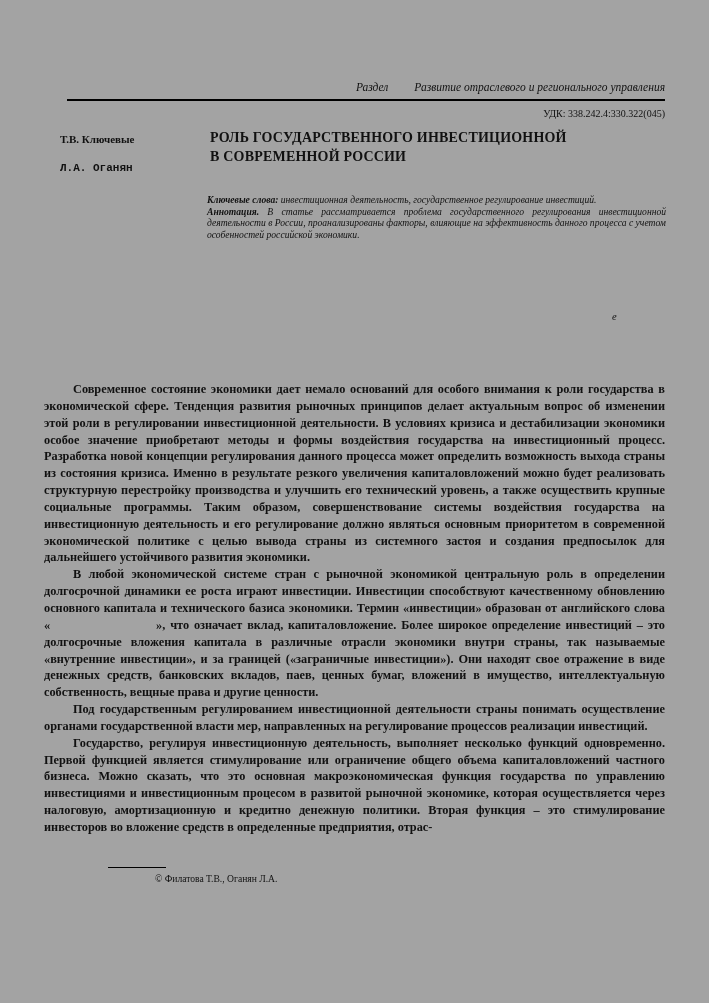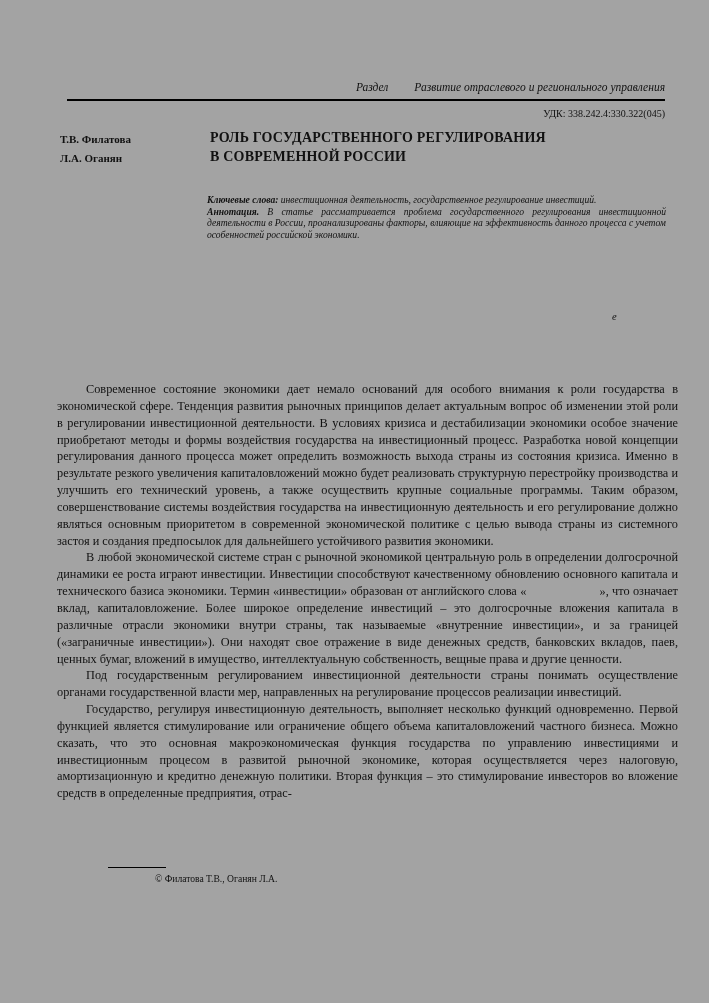--- a/index.html
+++ b/index.html
@@ -44,21 +44,21 @@
   }
   
   .author {
     position: absolute;
     left: 60px;
     font-size: 11px;
     font-weight: bold;
     white-space: nowrap;
   }
   .author-1 { top: 133px; }
-  .author-2 { top: 152px; }
+  .author-2 { top: 162px; font-family: Liberation Mono, monospace; }
   
   .article-title {
     position: absolute;
     left: 210px;
     top: 129px;
     width: 465px;
     font-size: 14px;
     font-weight: bold;
     line-height: 18.6px;
     letter-spacing: 0.2px;
@@ -80,26 +80,27 @@
   .stray-char {
     position: absolute;
     left: 612px;
     top: 311px;
     font-size: 10.5px;
     font-style: italic;
   }
   
   .body-text {
     position: absolute;
-    left: 57px;
+    left: 44px;
     top: 381px;
     width: 621px;
     font-size: 12.3px;
     line-height: 16.85px;
     text-align: justify;
+    font-weight: bold;
   }
   .body-text p {
     margin: 0;
     text-indent: 29px;
   }
   
   .footnote-rule {
     position: absolute;
     left: 108px;
     top: 867px;
@@ -121,25 +122,25 @@
 <div class="page">
 
   <div class="running-head">
     <span class="section-label">Раздел</span><span>Развитие отраслевого и регионального управления</span>
   </div>
 
   <div class="head-rule"></div>
 
   <div class="udc">УДК: 338.242.4:330.322(045)</div>
 
-  <div class="author author-1">Т.В. Филатова</div>
+  <div class="author author-1">Т.В. Ключевые</div>
   <div class="author author-2">Л.А. Оганян</div>
 
   <div class="article-title">
-    <div>РОЛЬ ГОСУДАРСТВЕННОГО РЕГУЛИРОВАНИЯ</div>
+    <div>РОЛЬ ГОСУДАРСТВЕННОГО ИНВЕСТИЦИОННОЙ</div>
     <div>В СОВРЕМЕННОЙ РОССИИ</div>
   </div>
 
   <div class="abstract-block">
     <p><span class="lead">Ключевые слова:</span><span> инвестиционная деятельность, государственное регулирование инвестиций.</span></p>
     <p><span class="lead">Аннотация.</span><span> В статье рассматривается проблема государственного регулирования инвестиционной деятельности в России, проанализированы факторы, влияющие на эффективность данного процесса  с учетом особенностей российской экономики.</span></p>
   </div>
 
   <div class="stray-char">е</div>
 

